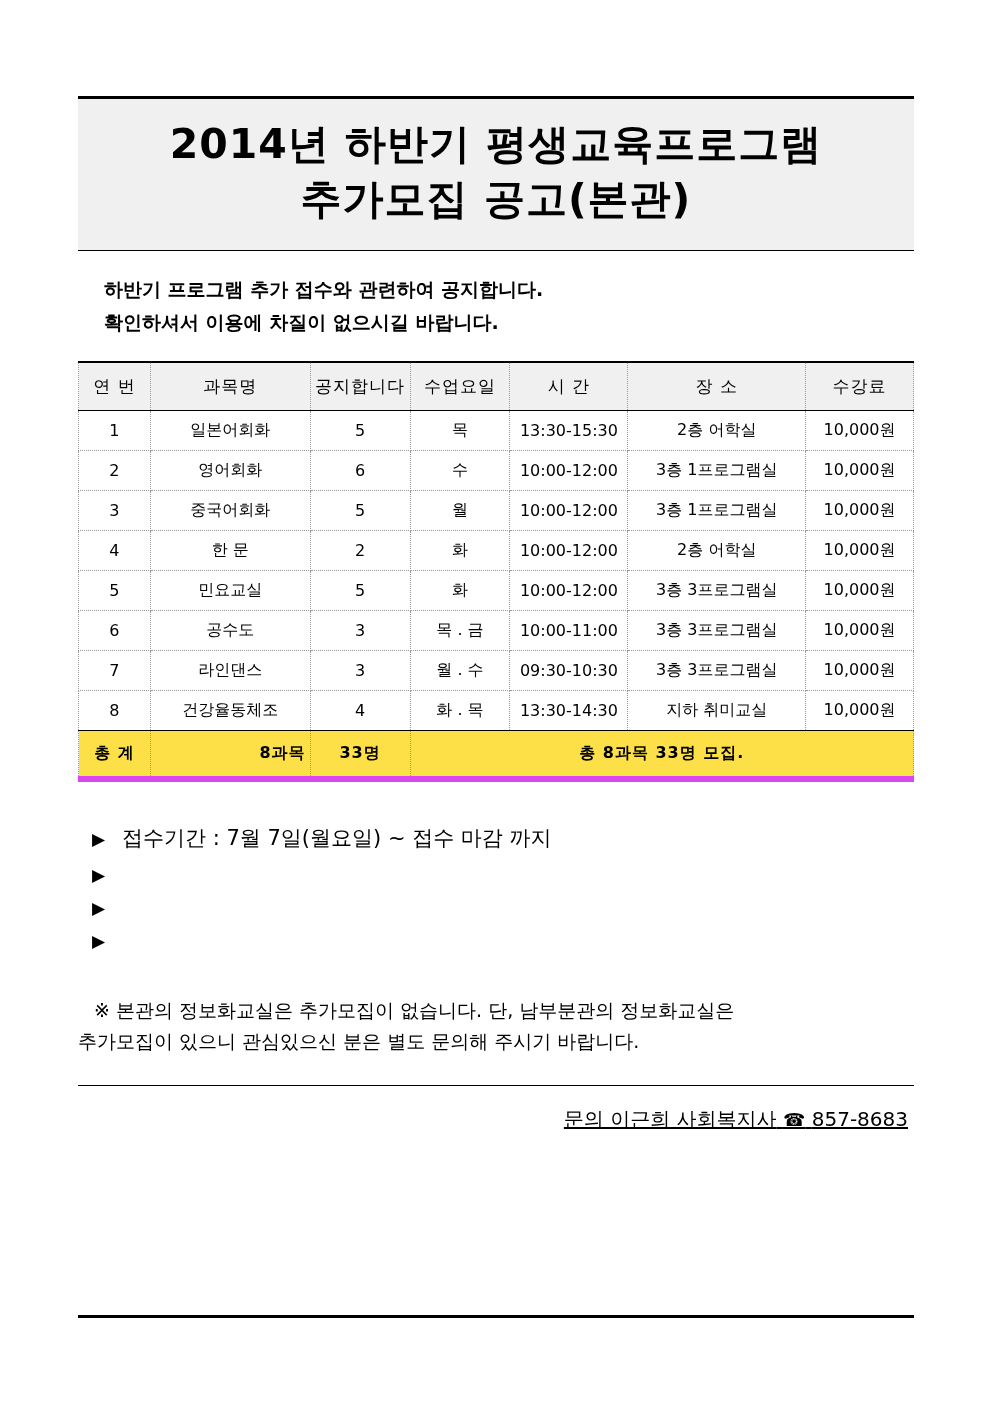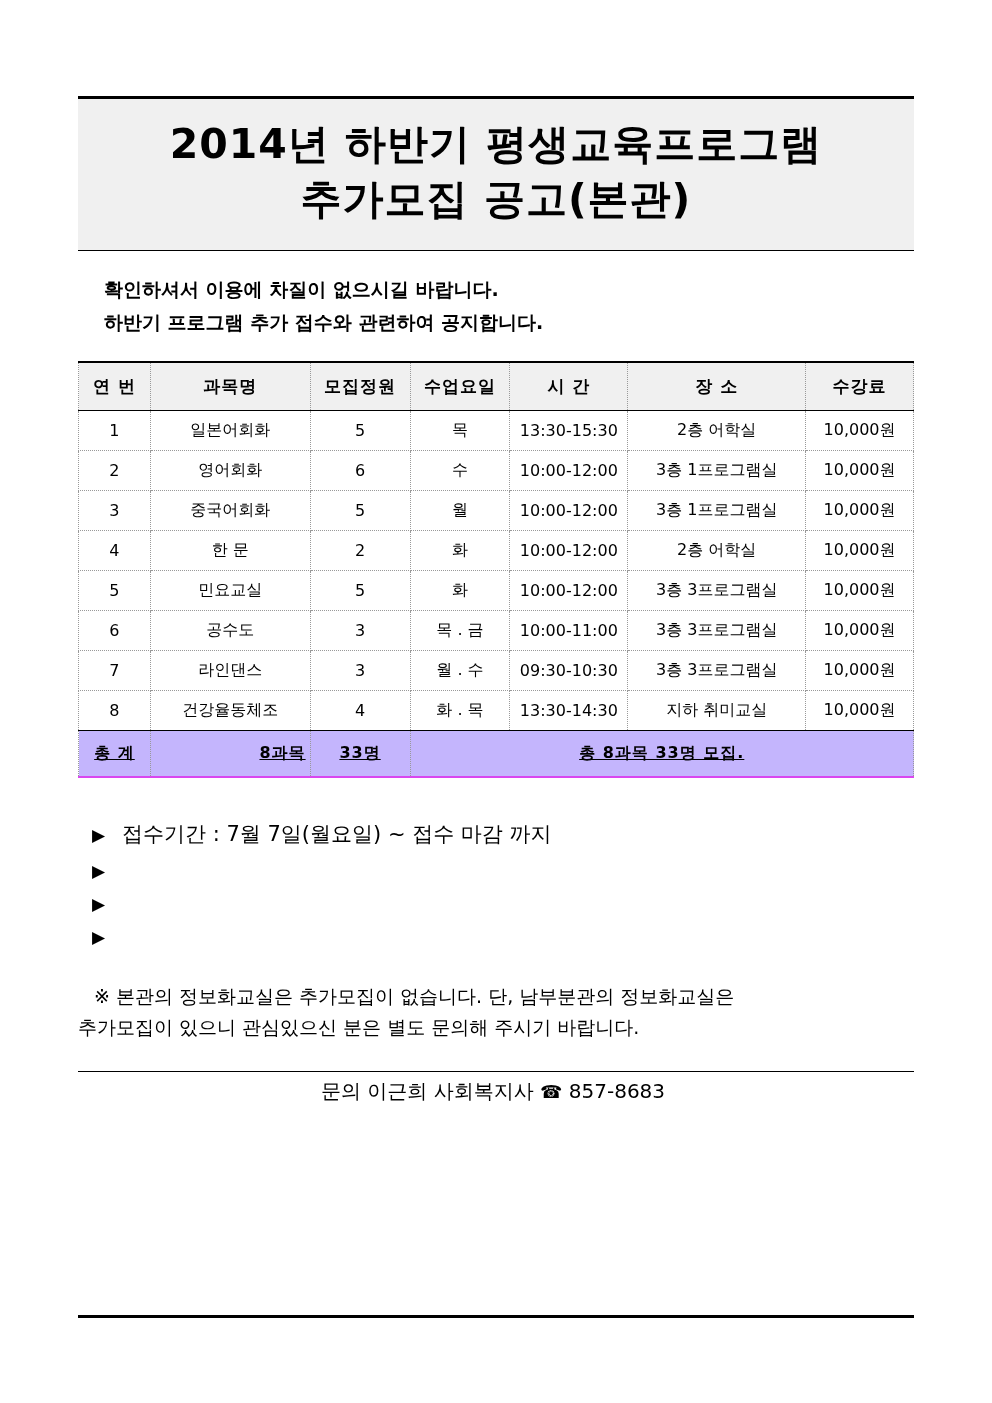--- a/index.html
+++ b/index.html
@@ -67,39 +67,38 @@
     border-right: 1px dotted #999;
     padding: 9px 4px;
     text-align: center;
     vertical-align: middle;
     white-space: nowrap;
   }
   table.courses thead th {
     border-top: 2px solid #000;
     border-bottom: 1px solid #000;
     background: #f0f0f0;
-    font-weight: bold;
+    font-weight: normal;
     font-size: 17px;
     letter-spacing: 1px;
     padding: 12px 4px;
   }
   table.courses tbody td {
     border-bottom: 1px dotted #999;
   }
   table.courses tbody tr:last-child td {
     border-bottom: none;
   }
   table.courses tfoot td {
     border-top: 1.5px solid #000;
-    border-bottom: 2px solid #d946ef;
-    background: #c4b5fd;
+    border-bottom: 6px solid #d946ef;
+    background: #fde047;
     font-weight: bold;
     padding: 12px 4px;
     letter-spacing: 1px;
-    text-decoration: underline;
   }
   td.col-name, th.col-name { text-align: left; padding-left: 18px; }
   tfoot td.col-name { text-align: right; padding-left: 4px; }
   .c-no    { width: 72px; }
   .c-name  { width: 160px; }
   .c-quota { width: 100px; }
   .c-day   { width: 100px; }
   .c-time  { width: 118px; }
   .c-place { width: 178px; }
   .c-fee   { width: 108px; }
@@ -123,36 +122,37 @@
     font-weight: normal;
   }
   .bullet-mark {
     width: 30px;
     font-size: 17px;
     flex: 0 0 30px;
   }
 
   
   .para {
-    margin-top: 26px;
+    margin-top: 36px;
     font-size: 19px;
     line-height: 1.65;
   }
   .para .indent { display: block; text-indent: 16px; }
 
   
   .footer-rule {
     margin-top: 28px;
     border-top: 1px solid #000;
   }
   .footer {
-    margin-top: 6px;
-    text-align: center;
+    margin-top: 20px;
+    text-align: right;
     font-size: 20px;
     padding-right: 6px;
+    text-decoration: underline;
   }
   .bottom-rule {
     position: absolute;
     left: 78px;
     top: 1315px;
     width: 836px;
     border-top: 3px solid #000;
   }
   .phone-icon { font-size: 18px; }
 </style>
@@ -161,39 +161,39 @@
 
 <div class="page">
   <div class="content">
 
     <div class="title-box">
       <div class="title-line">2014년 하반기 평생교육프로그램</div>
       <div class="title-line">추가모집 공고(본관)</div>
     </div>
 
     <div class="intro">
+      <div>하반기 프로그램 추가 접수와 관련하여 공지합니다.</div>
       <div>확인하셔서 이용에 차질이 없으시길 바랍니다.</div>
-      <div>하반기 프로그램 추가 접수와 관련하여 공지합니다.</div>
     </div>
 
     <table class="courses">
       <colgroup>
         <col class="c-no">
           <col class="c-name">
           <col class="c-quota">
           <col class="c-day">
         <col class="c-time">
           <col class="c-place">
           <col class="c-fee">
       </colgroup>
       <thead>
         <tr>
           <th>연 번</th>
           <th>과목명</th>
-          <th>모집정원</th>
+          <th>공지합니다</th>
           <th>수업요일</th>
           <th>시 간</th>
           <th>장 소</th>
           <th>수강료</th>
         </tr>
       </thead>
       <tbody>
         <tr>
           <td>1</td>
           <td class="col-name">일본어회화</td>

